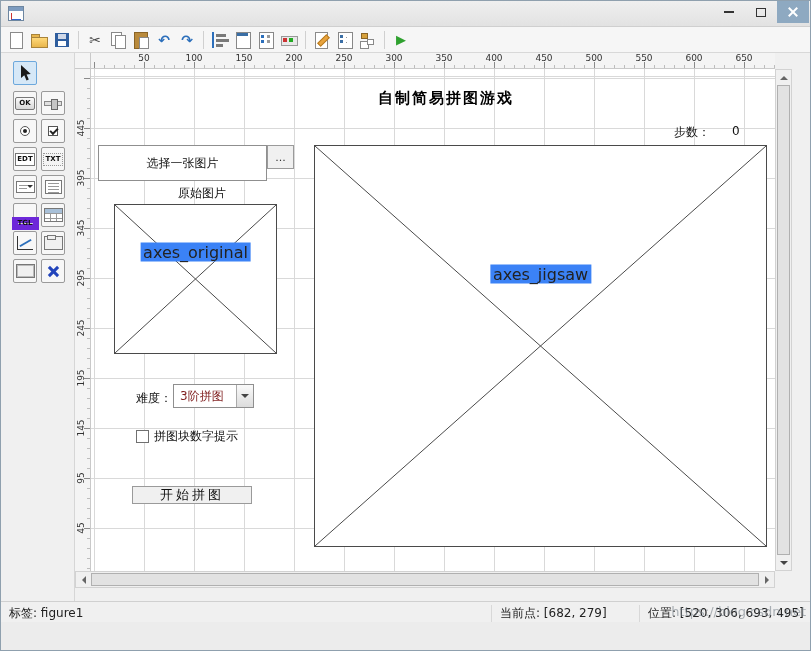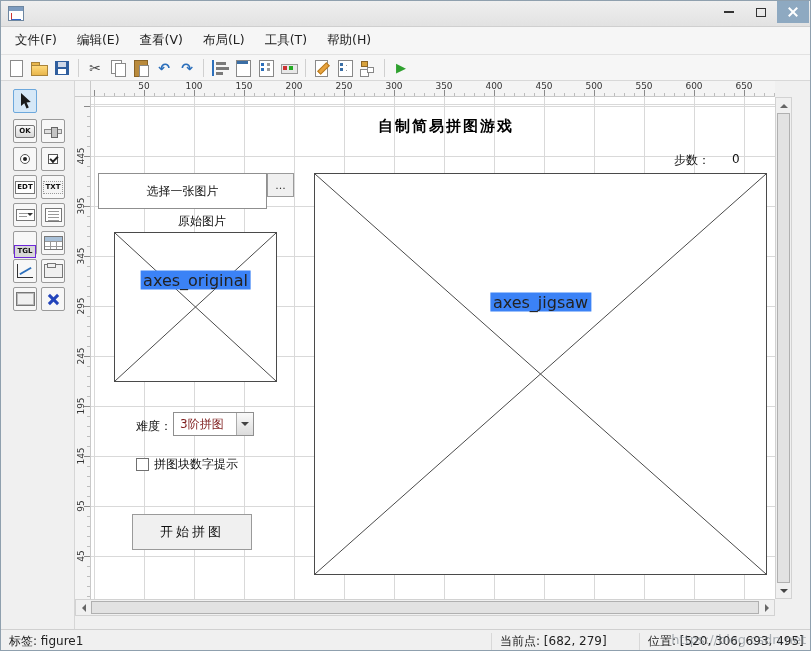--- a/index.html
+++ b/index.html
@@ -63,21 +63,21 @@
   .main { position:relative; height:548px; display:flex; background:#ececec; }
 
   
   .palette { position:relative; width:74px; background:#f0f0f0; border-right:1px solid #d6d6d6; }
   .tool { position:absolute; width:24px; height:24px; background:#f7f7f7; border:1px solid #9a9a9a; border-radius:2px; display:flex; align-items:center; justify-content:center; }
   .tool.selected { background:var(--selection-bg,#d6e8f7); border-color:var(--selection-blue,#6da8dc); }
   .mini { display:flex; align-items:center; justify-content:center; font-size:7px; font-weight:bold; color:#111; }
   .mini-ok { width:20px; height:13px; background:linear-gradient(#fafafa,#d8d8d8); border:1px solid #777; border-radius:2px; }
   .mini-edt { width:20px; height:13px; background:#fff; border:1px solid #777; }
   .mini-txt { width:20px; height:13px; background:#f4f4f4; border:1px dotted #999; }
-  .mini-tgl { width:40px; height:13px; background:#d8d8d8; border:1px solid #6d28d9;margin-top:16px; }
+  .mini-tgl { width:40px; height:13px; background:#d8d8d8; border:6px solid #6d28d9;margin-top:16px; }
   .pi { position:relative; display:block; }
   .pi-slider { width:18px; height:5px; background:#e0e0e0; border:1px solid #888; }
   .pi-slider::after { content:""; position:absolute; left:6px; top:-3px; width:5px; height:9px; background:#c4c4c4; border:1px solid #666; }
   .pi-radio { width:10px; height:10px; border:1px solid #555; border-radius:50%; background:#fff; }
   .pi-radio::after { content:""; position:absolute; left:2px; top:2px; width:4px; height:4px; border-radius:50%; background:#222; }
   .pi-check { width:10px; height:10px; border:1px solid #555; background:#fff; }
   .pi-check::after { content:""; position:absolute; left:1px; top:1px; width:6px; height:3px; border-left:2px solid #222; border-bottom:2px solid #222; transform:rotate(-45deg); }
   .pi-popup { width:19px; height:12px; background:#fff; border:1px solid #777; }
   .pi-popup::before { content:""; position:absolute; left:2px; top:3px; width:8px; height:1px; background:#999; box-shadow:0 3px 0 #999; }
   .pi-popup::after { content:""; position:absolute; right:1px; top:3px; border:3px solid transparent; border-top-color:#333; }
@@ -159,28 +159,20 @@
       <div class="wbtn">
           <span class="glyph-max"></span>
         </div>
       <div class="wbtn close">
           <span class="glyph-close-a"></span>
           <span class="glyph-close-b"></span>
         </div>
     </div>
   </div>
 
-  <div class="menubar">
-    <span class="menu-item">文件(F)</span>
-    <span class="menu-item">编辑(E)</span>
-    <span class="menu-item">查看(V)</span>
-    <span class="menu-item">布局(L)</span>
-    <span class="menu-item">工具(T)</span>
-    <span class="menu-item">帮助(H)</span>
-  </div>
 
   <div class="toolbar">
     <button class="tbtn">
         <span class="ic ic-new"></span>
       </button>
     <button class="tbtn">
         <span class="ic ic-open"></span>
       </button>
     <button class="tbtn">
         <span class="ic ic-save"></span>
@@ -346,21 +338,21 @@
           <span class="dd-btn">
               <span class="tri-down"></span>
             </span>
         </div>
 
         <div class="cel cb-row" style="left:45px;top:359px;justify-content:center;">
           <span class="cb-box"></span>
           <span>拼图块数字提示</span>
         </div>
 
-        <div class="cel start-btn" style="left:41px;top:417px;width:120px;height:36px;">开始拼图</div>
+        <div class="cel start-btn" style="left:41px;top:417px;width:120px;height:18px;">开始拼图</div>
       </div>
 
       <div class="h-scroll">
         <span class="sbtn">
             <span class="tri-left"></span>
           </span>
         <span class="h-thumb"></span>
         <span class="sbtn">
             <span class="tri-right"></span>
           </span>

